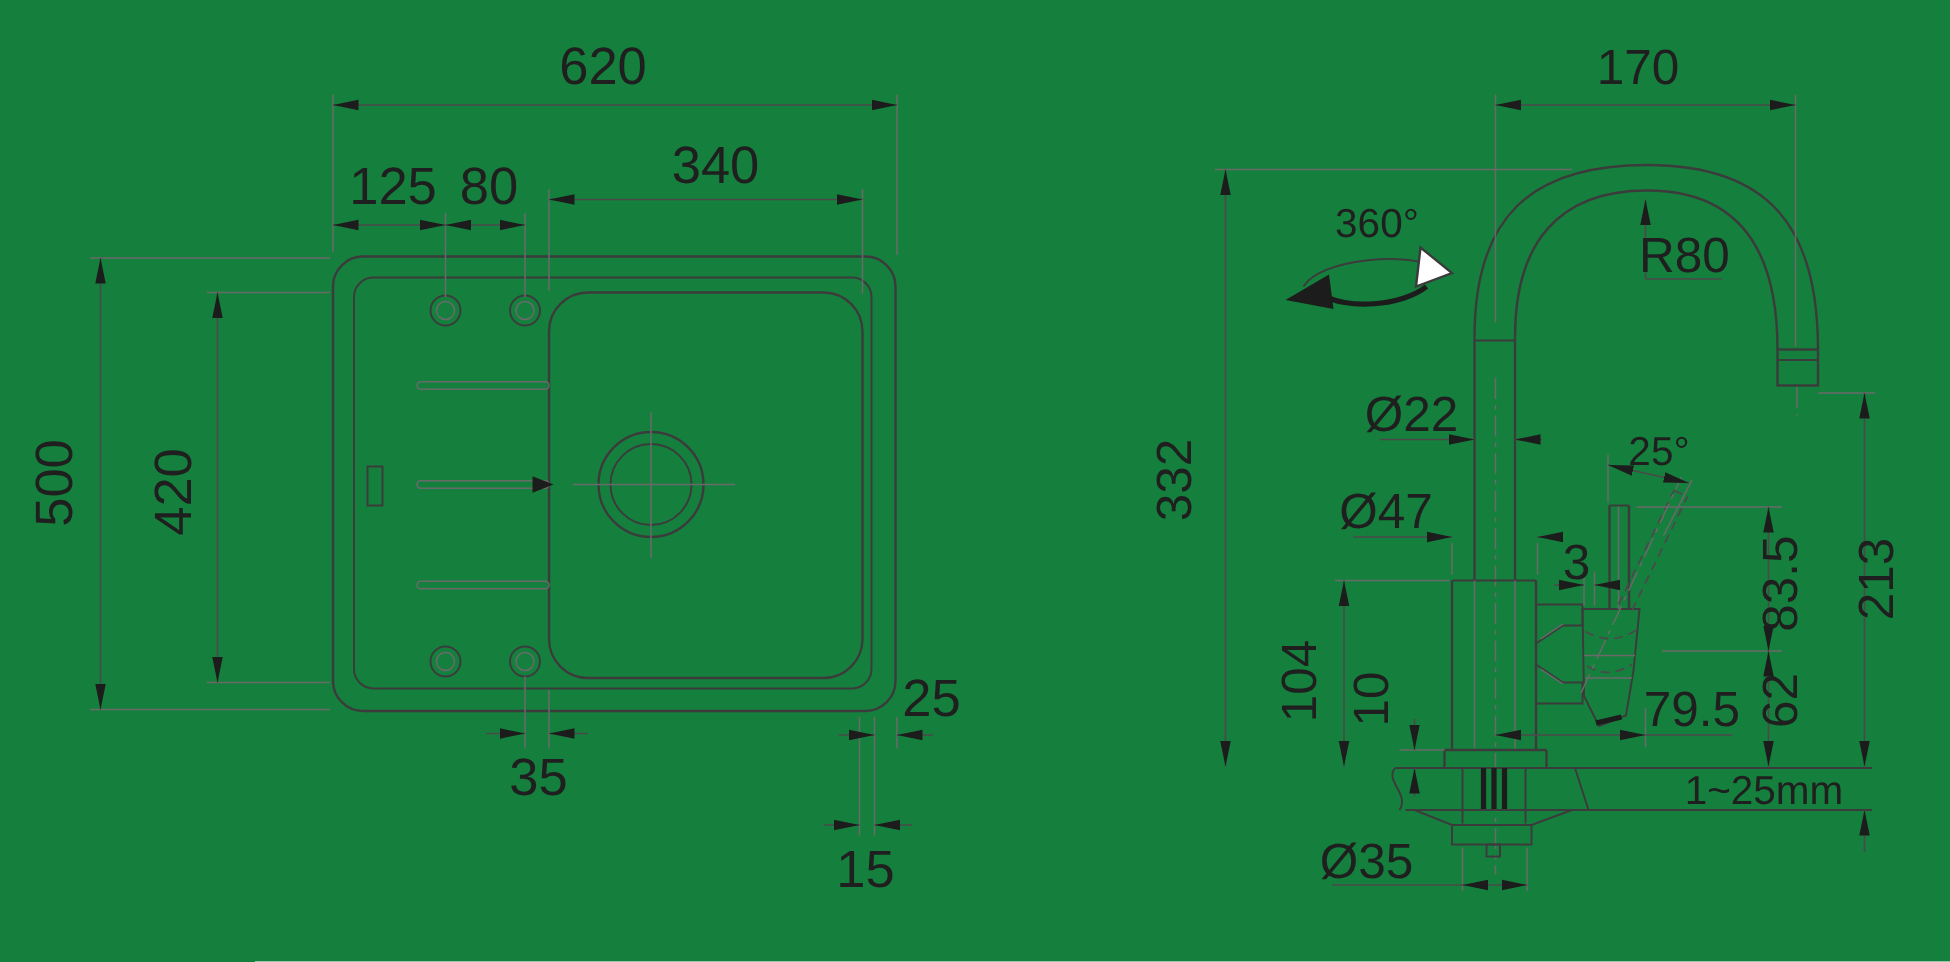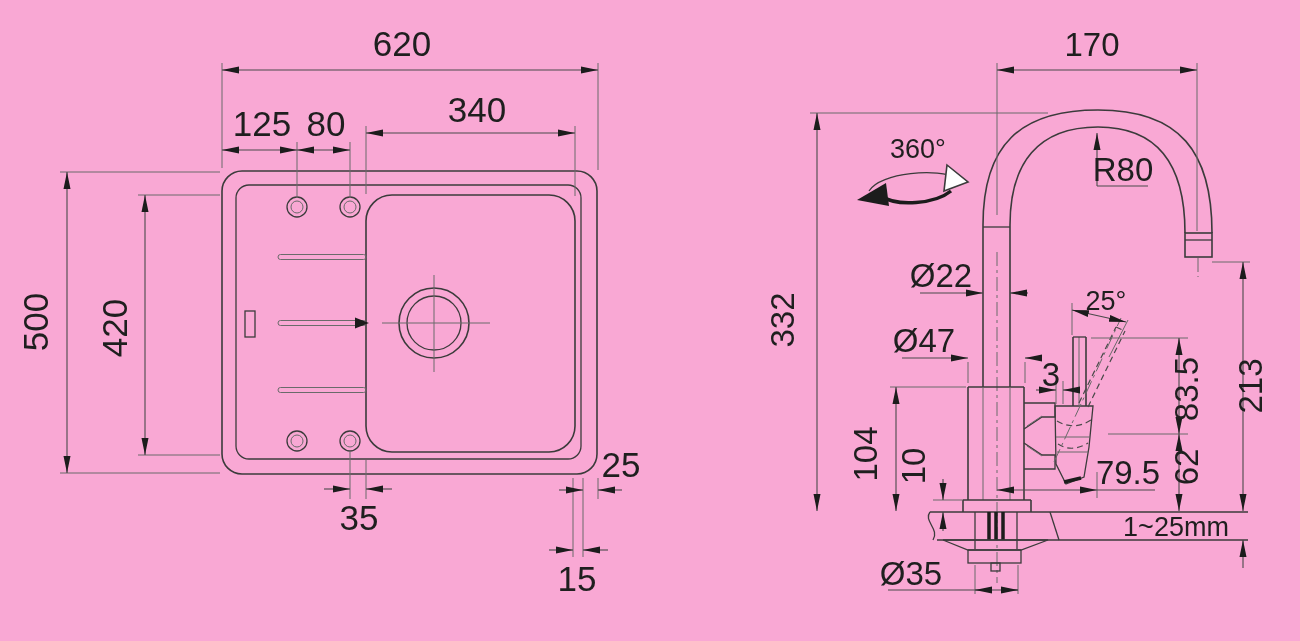--- a/index.html
+++ b/index.html
@@ -1,16 +1,16 @@
 <!DOCTYPE html>
 <html><head>
 <meta charset="utf-8">
 <style>
   html,body{margin:0;padding:0;background:#ffffff;}
-  .stage{width:1300px;height:641px;background:#f9a8d4;position:relative;overflow:hidden;}
+  .stage{width:1300px;height:641px;background:#15803d;position:relative;overflow:hidden;}
   svg{display:block;}
   .obj{stroke:#3b3b3b;stroke-width:1.6;fill:none;}
   .obj2{stroke:#3b3b3b;stroke-width:1.3;fill:none;}
   .thin{stroke:#6a6a6a;stroke-width:1;fill:none;}
   .dim{stroke:#4a4a4a;stroke-width:1.1;fill:none;}
   .dash{stroke:#4a4a4a;stroke-width:1.2;fill:none;stroke-dasharray:6 4;}
   .cline{stroke:#6a6a6a;stroke-width:1;fill:none;stroke-dasharray:14 4 3 4;}
   .thick{stroke:#1c1c1c;stroke-width:3.5;fill:none;}
   .fillb{fill:#1c1c1c;stroke:none;}
   text{font-family:"Liberation Sans","DejaVu Sans",sans-serif;fill:#1f1f1f;}

